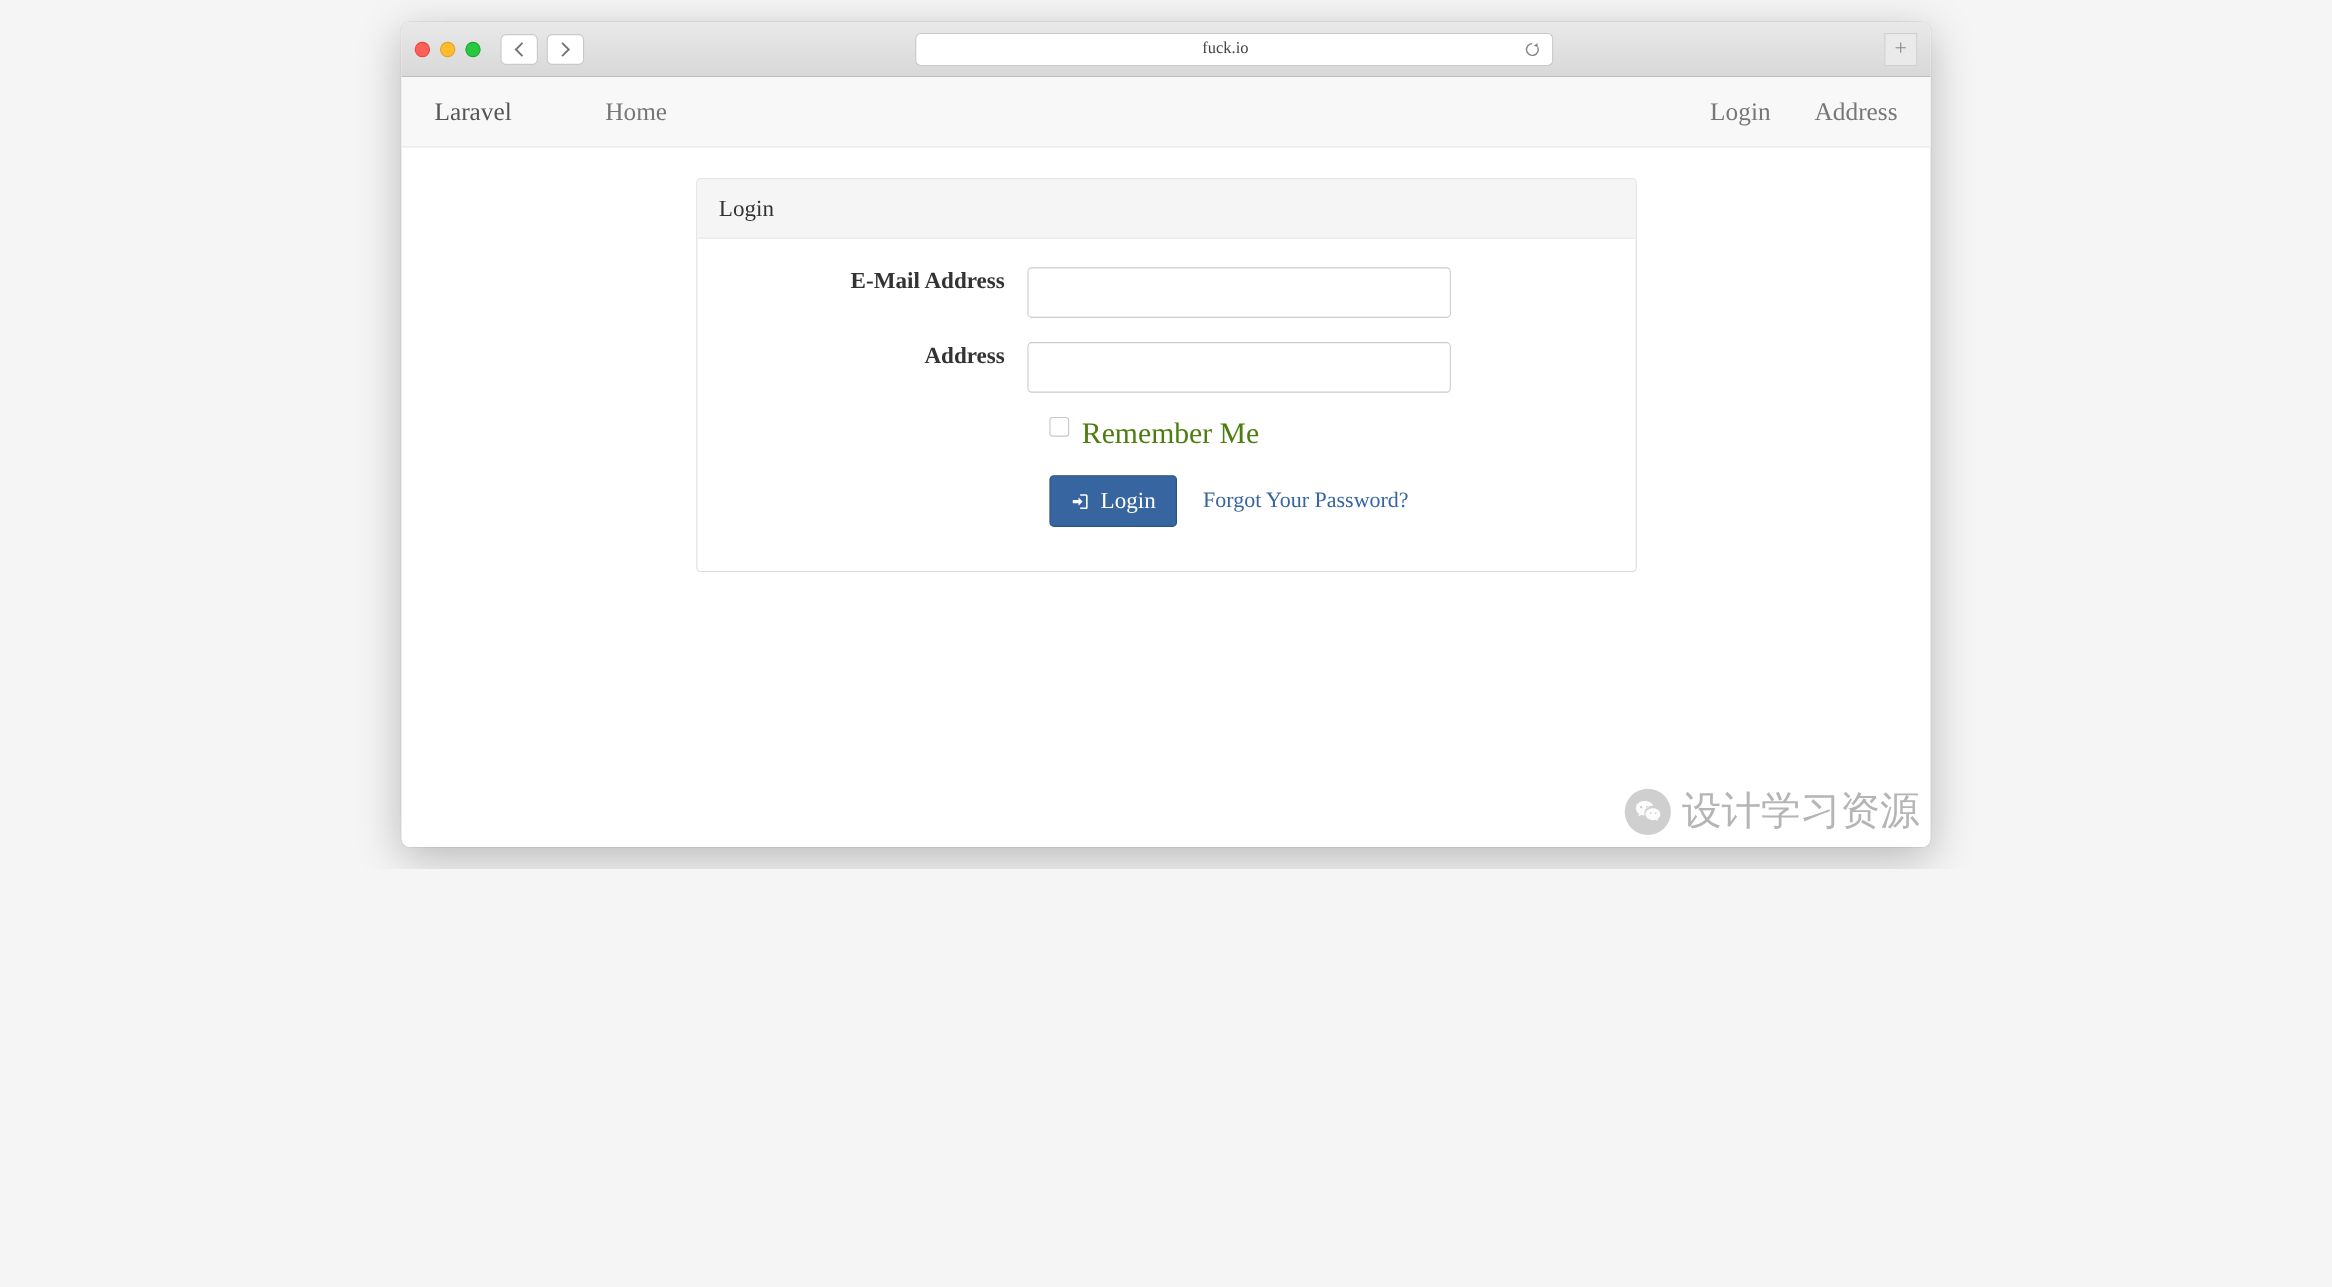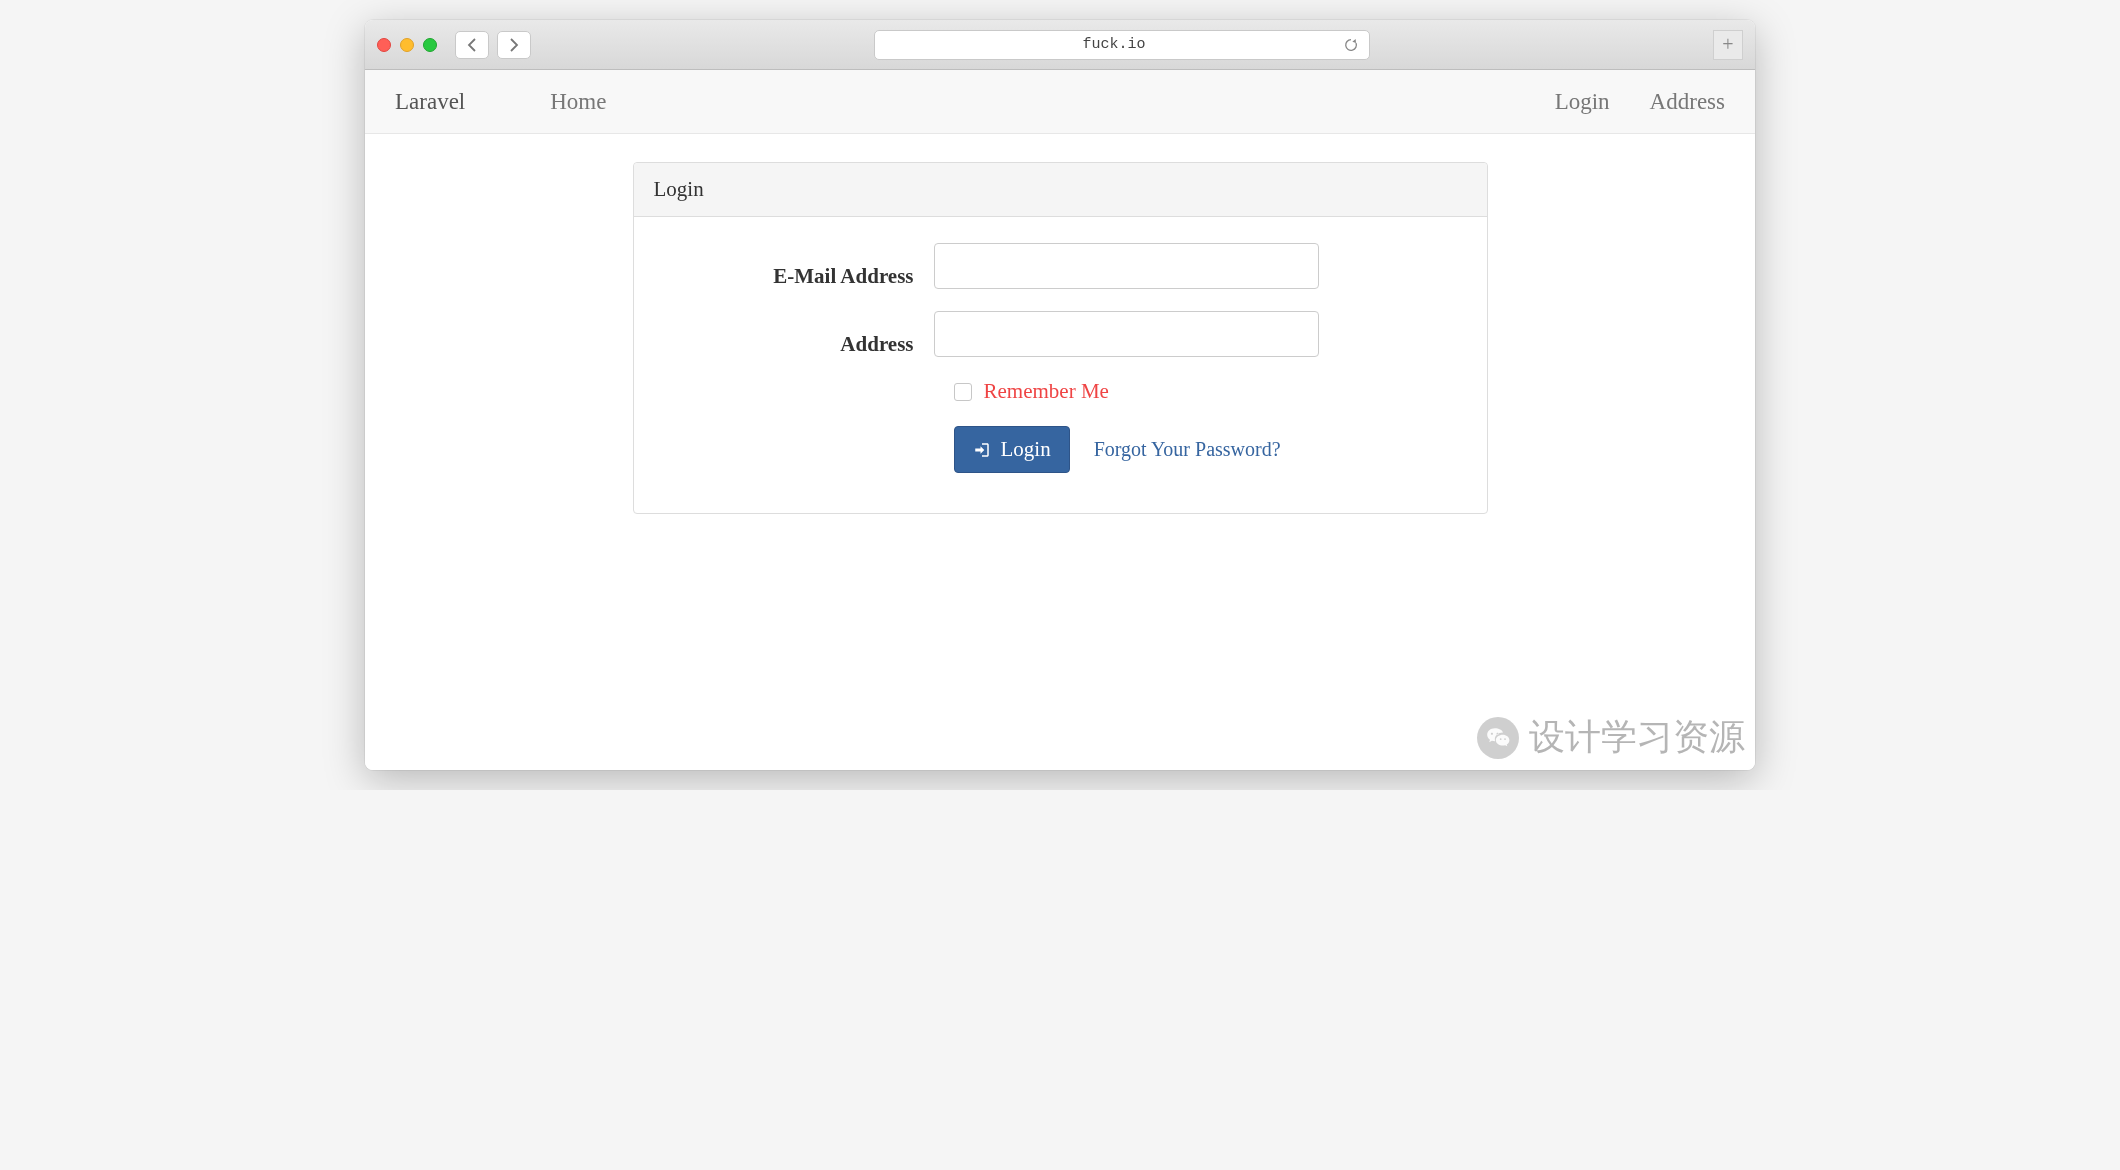--- a/index.html
+++ b/index.html
@@ -40,29 +40,29 @@
     color:#666;
     cursor:pointer;
   }
   .nav-btn svg { width:10px; height:14px; }
   .addr-wrap {
     flex: 1;
     display:flex;
     justify-content:center;
   }
   .addr {
-    width: 496px; height: 30px;
+    width: 580px; height: 30px;
     background:#fff;
     border:1px solid #c9c9c9;
     border-radius:5px;
     display:flex; align-items:center;
     padding: 0 10px;
     color:#444;
     font-size:15px;
-    font-family: Liberation Mono, monospace;
+    font-family: Liberation Serif, serif;
   }
   .addr-text { flex:1; text-align:center; }
   .reload-icon { width:16px; height:16px; color:#777; }
   .newtab {
     width:30px; height:30px;
     background:#eaeaea;
     border:1px solid #cfcfcf;
     display:flex; align-items:center; justify-content:center;
     color:#888;
     font-size:20px;
@@ -104,21 +104,21 @@
     padding:14px 20px;
     border-radius:4px 4px 0 0;
     font-size:21px;
     color:#333;
   }
   .panel-body {
     padding: 26px 20px 40px 20px;
   }
   .form-group {
     display:flex;
-    align-items:flex-end;
+    align-items:flex-start;
     margin-bottom:22px;
   }
   .control-label {
     width: 280px;
     text-align:right;
     padding-right:20px;
     font-size:21px;
     font-weight:bold;
     color:#333;
   }
@@ -126,22 +126,22 @@
     width:385px;
     height:46px;
     border:1px solid #ccc;
     border-radius:4px;
     padding:0 12px;
     font-size:18px;
     background:#fff;
   }
   .form-offset { margin-left:280px; padding-left:20px; }
   .checkbox-row {
-    display:flex; align-items:center; gap:12px;
-    font-size:21px; color:#ef4444;
+    display:flex; align-items:flex-start; gap:12px;
+    font-size:27px; color:#4d7c0f;
   }
   .checkbox {
     width:18px; height:18px;
     border:1px solid #c7c7c7;
     border-radius:3px;
     background:#fff;
     cursor:pointer;
   }
   .btn-row { display:flex; align-items:center; gap:24px; margin-top:22px; }
   .btn-primary {

